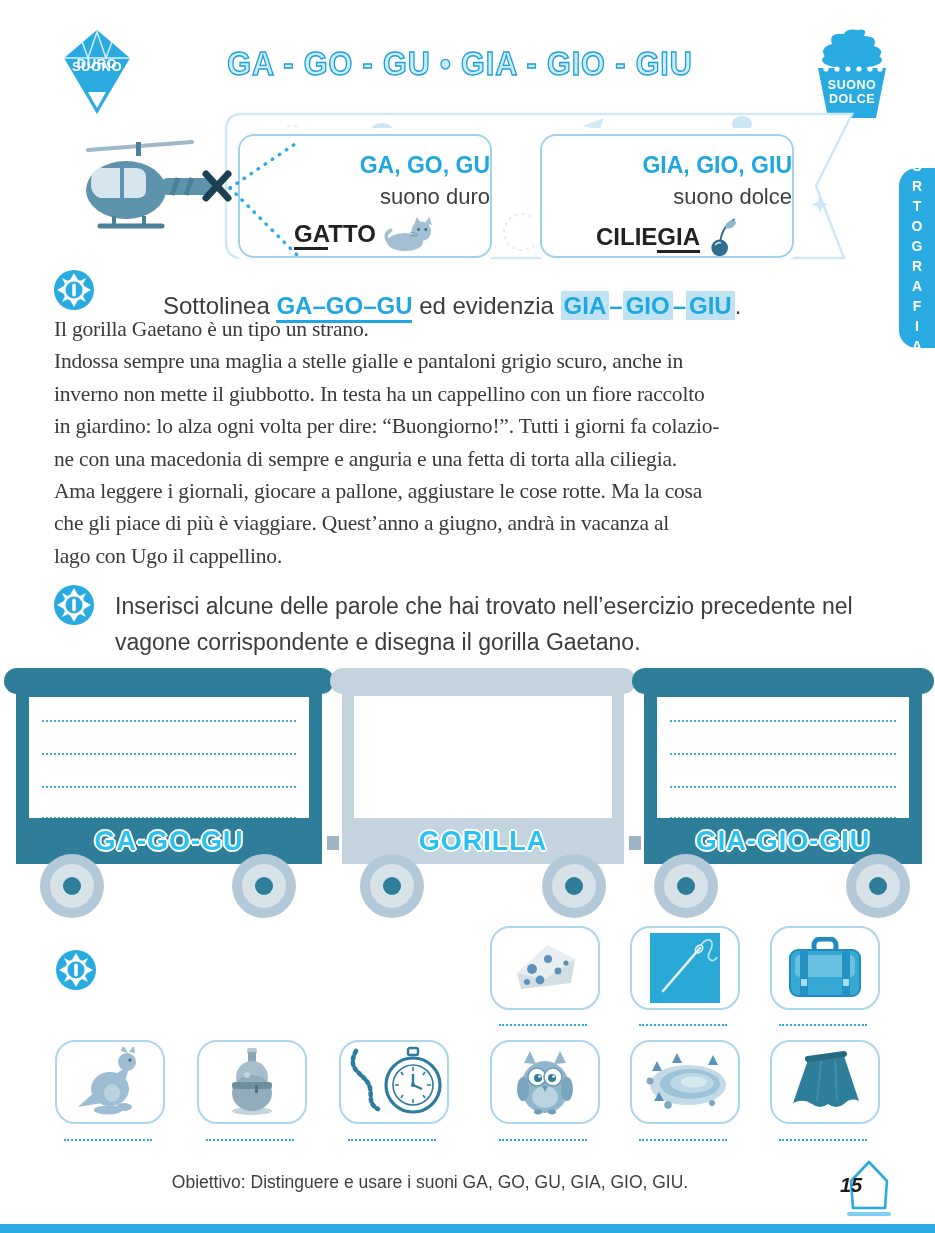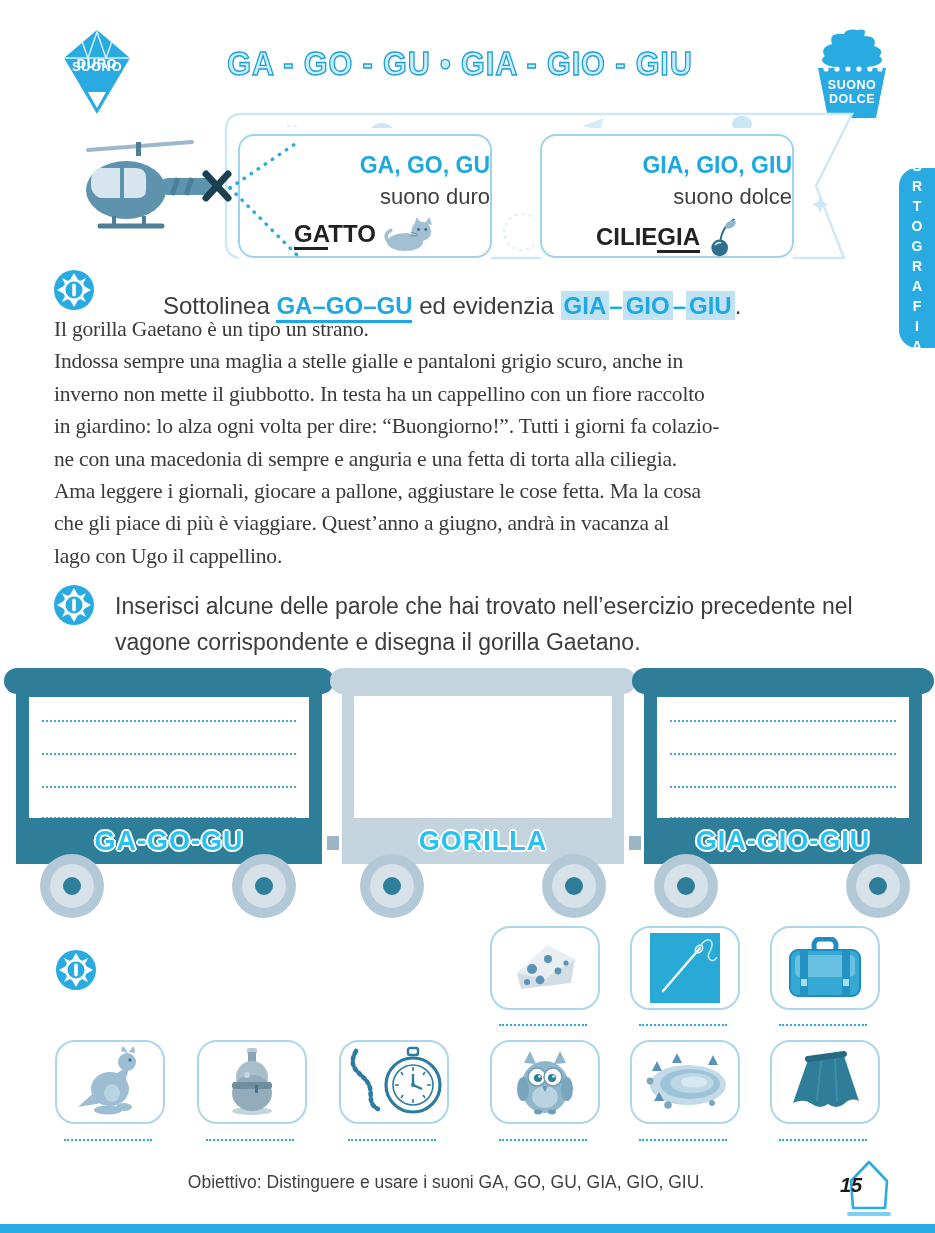--- a/index.html
+++ b/index.html
@@ -46,21 +46,21 @@
   .wheel::after{content:"";position:absolute;left:10px;top:10px;width:44px;height:44px;border-radius:50%;background:#d6e1e8;}
   .wheel::before{content:"";position:absolute;left:23px;top:23px;width:18px;height:18px;border-radius:50%;background:#2f7e99;z-index:1;}
   .coupler{position:absolute;top:836px;width:12px;height:14px;background:#9db5c4;}
 
   
   .card{position:absolute;width:106px;height:80px;background:#fff;border:2px solid #abd6ec;
         border-radius:20px;display:flex;align-items:center;justify-content:center;overflow:hidden;}
   .ansline{position:absolute;width:88px;border-top:2.5px dotted #29abe2;}
 
   
-  .objective{left:0;top:1172px;width:860px;text-align:center;font-size:17.5px;color:#3f3f3f;padding-left:16px;}
+  .objective{left:0;top:1172px;width:860px;text-align:center;font-size:17.5px;color:#3f3f3f;}
   .pagenum{left:843px;top:1172px;width:54px;text-align:left;font-size:20px;font-weight:bold;
            font-style:italic;color:#1a1a1a;}
   .bottom-bar{left:0;top:1224px;width:935px;height:9px;background:#29abe2;}
 </style>
 </head>
 <body>
 
 <div class="page">
 
   <div class="abs" style="left:52px;top:26px;width:90px;height:92px;">
@@ -197,21 +197,21 @@
   <div class="abs ex-text" style="left:115px;top:292px;font-size:24px;margin-left:48px;">
     <span>Sottolinea </span><span class="cyan-u"><span>GA</span><span>–</span><span>GO</span><span>–</span><span>GU</span></span><span> ed evidenzia </span><span class="hl">GIA</span><span class="cyan-b">–</span><span class="hl">GIO</span><span class="cyan-b">–</span><span class="hl">GIU</span><span>.</span>
   </div>
 
   <div class="abs" style="left:54px;top:313px;width:840px;">
     <div class="story-line">Il gorilla Gaetano è un tipo un strano.</div>
     <div class="story-line">Indossa sempre una maglia a stelle gialle e pantaloni grigio scuro, anche in</div>
     <div class="story-line">inverno non mette il giubbotto. In testa ha un cappellino con un fiore raccolto</div>
     <div class="story-line">in giardino: lo alza ogni volta per dire: “Buongiorno!”. Tutti i giorni fa colazio-</div>
     <div class="story-line">ne con una macedonia di sempre e anguria e una fetta di torta alla ciliegia.</div>
-    <div class="story-line">Ama leggere i giornali, giocare a pallone, aggiustare le cose fetta. Ma la cosa</div>
+    <div class="story-line">Ama leggere i giornali, giocare a pallone, aggiustare le cose rotte. Ma la cosa</div>
     <div class="story-line">che gli piace di più è viaggiare. Quest’anno a giugno, andrà in vacanza al</div>
     <div class="story-line">lago con Ugo il cappellino.</div>
   </div>
 
   <div class="abs" style="left:54px;top:585px;width:40px;height:40px;">
     <svg width="40" height="40" viewBox="0 0 40 40">
       <circle cx="20" cy="20" r="20" fill="#29abe2"></circle>
       <g fill="#fff">
         <polygon points="20,3 16,10 24,10"></polygon>
           <polygon points="20,37 16,30 24,30"></polygon>

